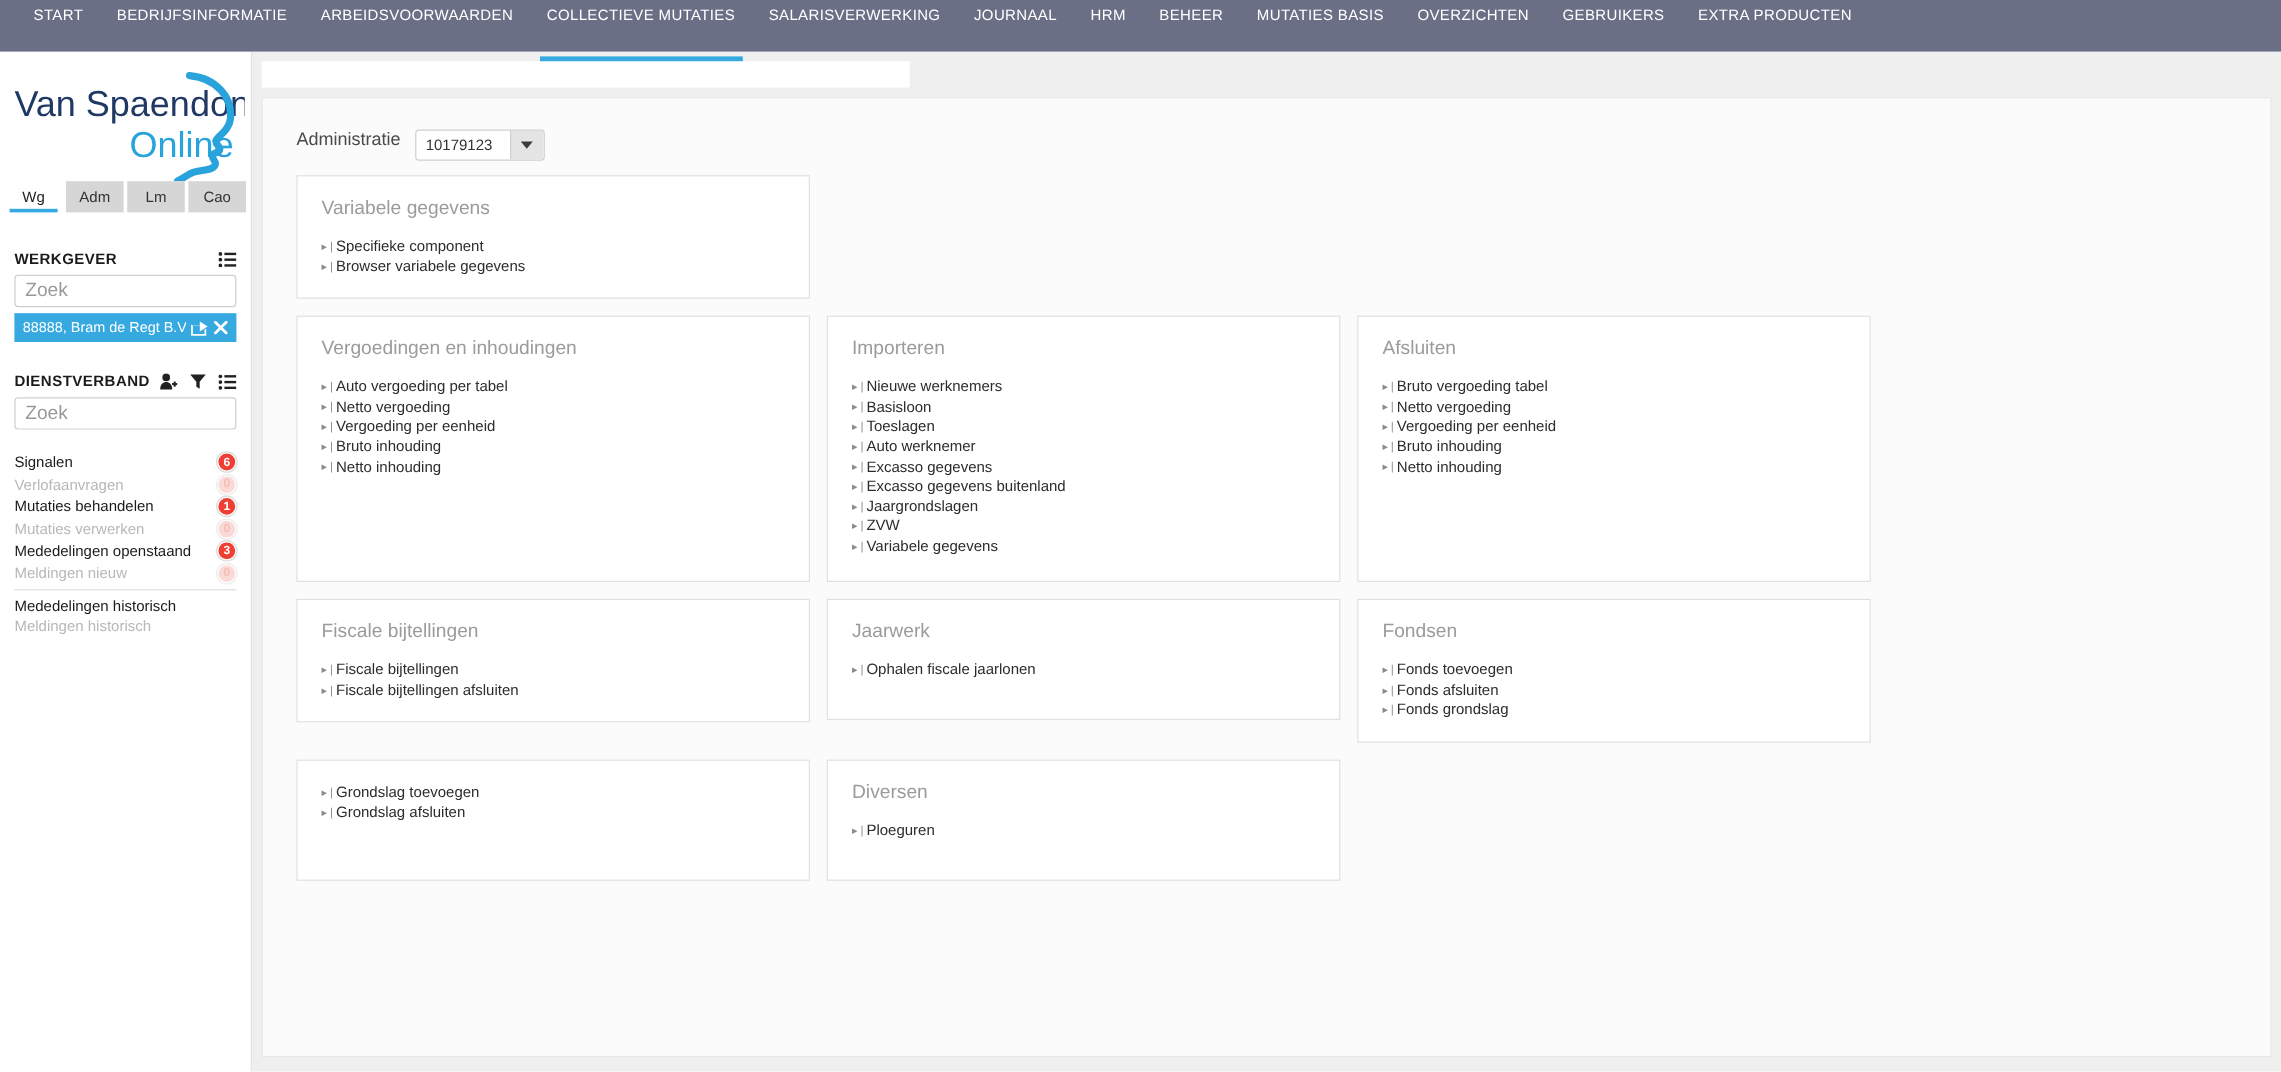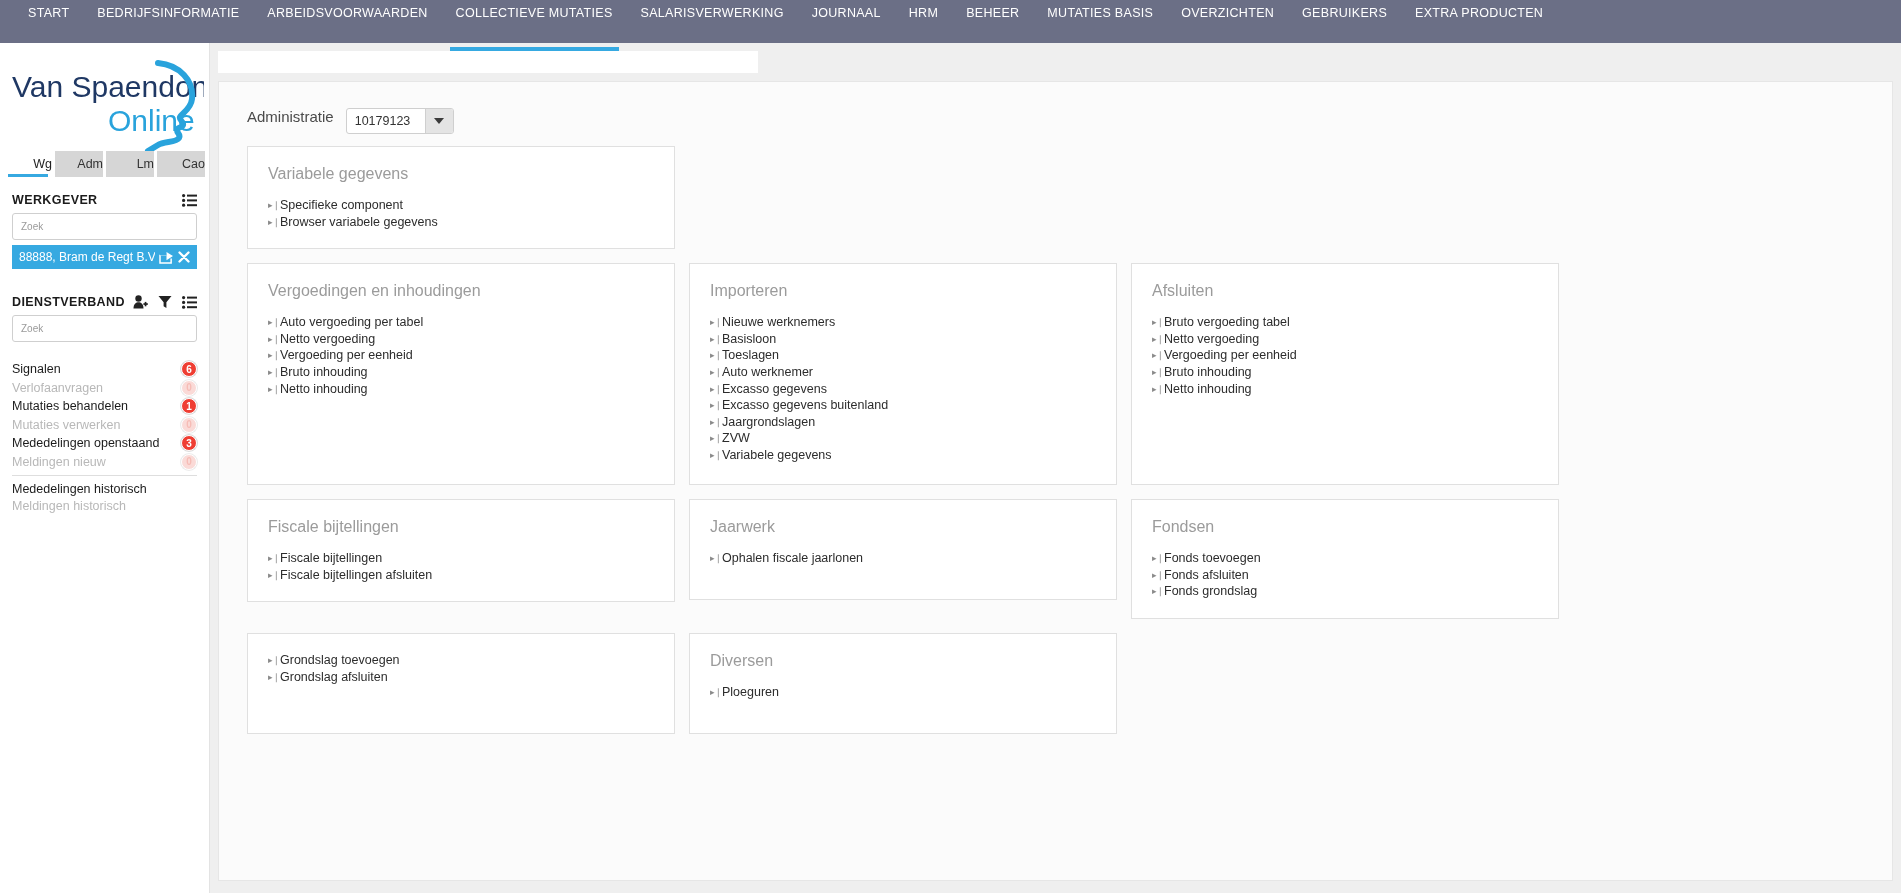--- a/index.html
+++ b/index.html
@@ -55,21 +55,21 @@
   .logo-svg { display: block; }
 
   .tabs {
     display: flex;
     padding: 0 4px;
     margin-top: 4px;
     gap: 3px;
   }
   .tab {
     flex: 1;
-    text-align: right;
+    text-align: center;
     font-size: 12.5px;
     color: #333;
     padding: 6px 0 6px;
     background: #d6d6d6;
     cursor: pointer;
     position: relative;
   }
   .tab.active {
     background: #ffffff;
     color: #222;
@@ -77,42 +77,42 @@
   .tab.active::after {
     content: "";
     position: absolute;
     left: 4px; right: 4px; bottom: 0;
     height: 3px;
     background: #36a9e1;
   }
 
   .section-head {
     display: flex; align-items: center; justify-content: space-between;
-    padding: 16px 12px 6px 12px;
+    padding: 32px 12px 6px 12px;
   }
   .section-title {
     font-size: 12.5px;
     font-weight: bold;
     color: #1b1b1b;
     letter-spacing: 0.4px;
   }
   .section-icons { display: flex; align-items: center; gap: 10px; }
   .ico { display: inline-block; line-height: 0; cursor: pointer; }
 
   .search-box {
     margin: 0 12px;
     height: 27px;
     border: 1px solid #cfcfcf;
     border-radius: 3px;
     display: flex; align-items: center;
     padding: 0 8px;
     background: #fff;
   }
   .search-box span {
-    font-size: 10px;
+    font-size: 16px;
     color: #9a9a9a;
   }
 
   .selected-row {
     margin: 5px 12px 0 12px;
     height: 24px;
     background: #36a9e1;
     display: flex; align-items: center;
     padding: 0 7px;
     color: #fff;

